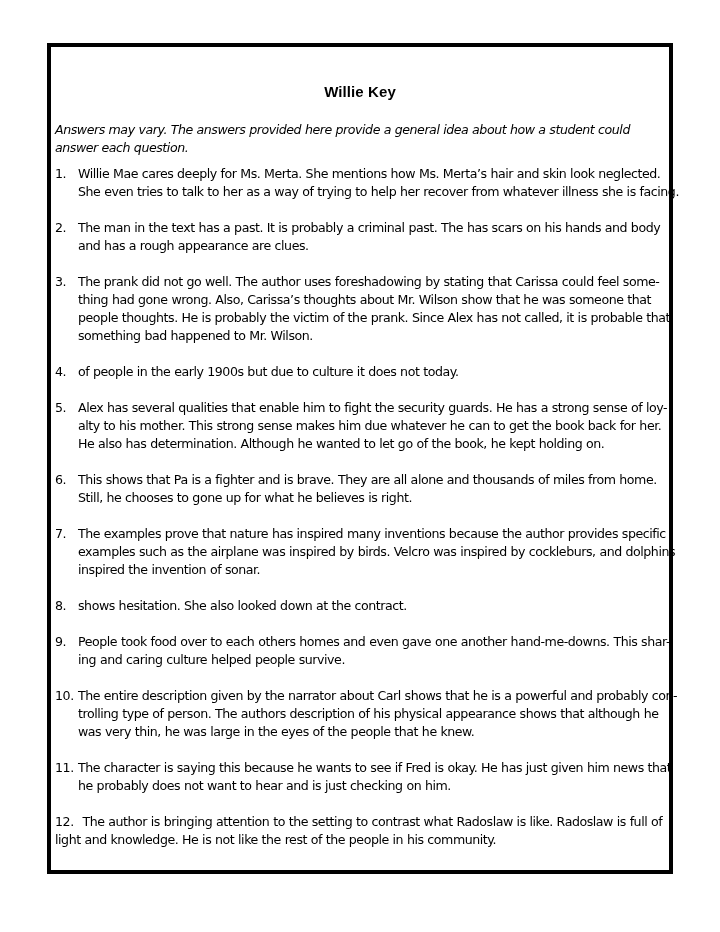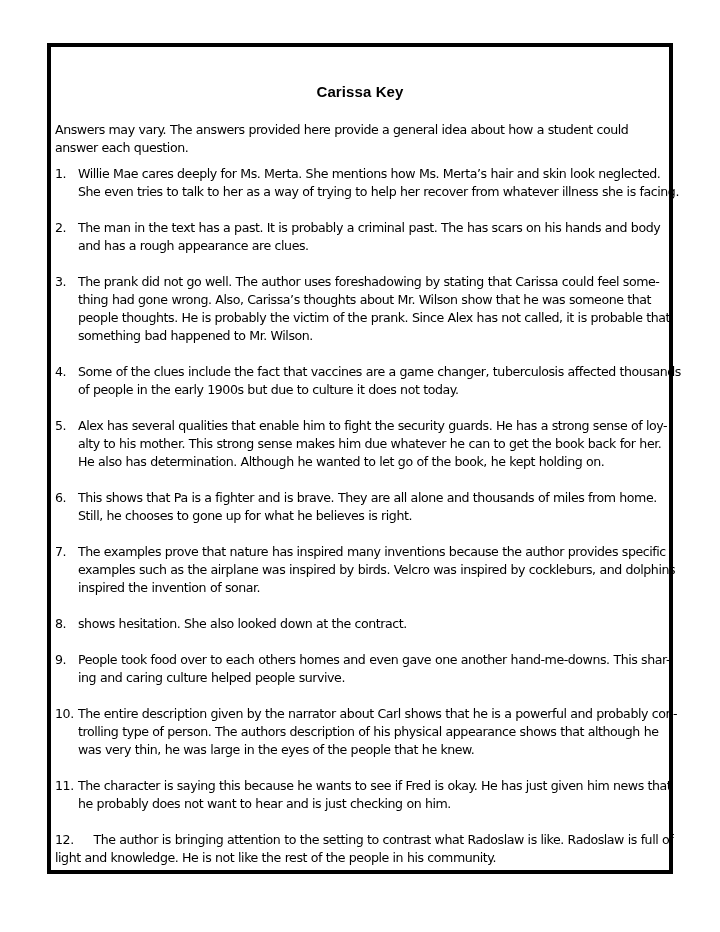--- a/index.html
+++ b/index.html
@@ -33,20 +33,21 @@
       font-family: "Liberation Sans", sans-serif;
       font-weight: bold;
       font-size: 15px;
       letter-spacing: 0.1px;
     }
     .intro {
       position: absolute;
       left: 4px;
       right: 2px;
       top: 74px;
+      font-style: italic;
       font-size: 12.6px;
       line-height: 18px;
       letter-spacing: -0.45px;
       word-spacing: 0.2px;
     }
     .answers {
       position: absolute;
       left: 4px;
       right: 2px;
       top: 118px;
@@ -68,29 +69,29 @@
       position: absolute;
       left: 0;
       top: 0;
     }
     .answer.flush {
       padding-left: 0;
       text-indent: 0;
     }
     .answer.flush .num {
       position: static;
-      margin-right: 16px;
+      margin-right: 5px;
     }
     .line { display: block; white-space: nowrap; }
   </style>
 </head>
 <body>
 
 <div class="page-box">
-  <div class="title">Carissa Key</div>
+  <div class="title">Willie Key</div>
 
   <div class="intro">
     <span class="line">Answers may vary.  The answers provided here provide a general idea about how a student could</span>
     <span class="line">answer each question.</span>
   </div>
 
   <ol class="answers">
     <li class="answer">
       <span class="num">1.</span>
       <span class="line">Willie Mae cares deeply for Ms. Merta.  She mentions how Ms. Merta’s hair and skin look neglected.</span>
@@ -103,21 +104,20 @@
     </li>
     <li class="answer">
       <span class="num">3.</span>
       <span class="line">The prank did not go well.  The author uses foreshadowing by stating that Carissa could feel some-</span>
       <span class="line">thing had gone wrong.  Also, Carissa’s thoughts about Mr. Wilson show that he was someone that</span>
       <span class="line">people thoughts.  He is probably the victim of the prank.  Since Alex has not called, it is probable that</span>
       <span class="line">something bad happened to Mr. Wilson.</span>
     </li>
     <li class="answer">
       <span class="num">4.</span>
-      <span class="line">Some of the clues include the fact that vaccines are a game changer, tuberculosis affected thousands</span>
       <span class="line">of people in the early 1900s but due to culture it does not today.</span>
     </li>
     <li class="answer">
       <span class="num">5.</span>
       <span class="line">Alex has several qualities that enable him to fight the security guards.  He has a strong sense of loy-</span>
       <span class="line">alty to his mother.  This strong sense makes him due whatever he can to get the book back for her.</span>
       <span class="line">He also has determination.  Although he wanted to let go of the book, he kept holding on.</span>
     </li>
     <li class="answer">
       <span class="num">6.</span>

